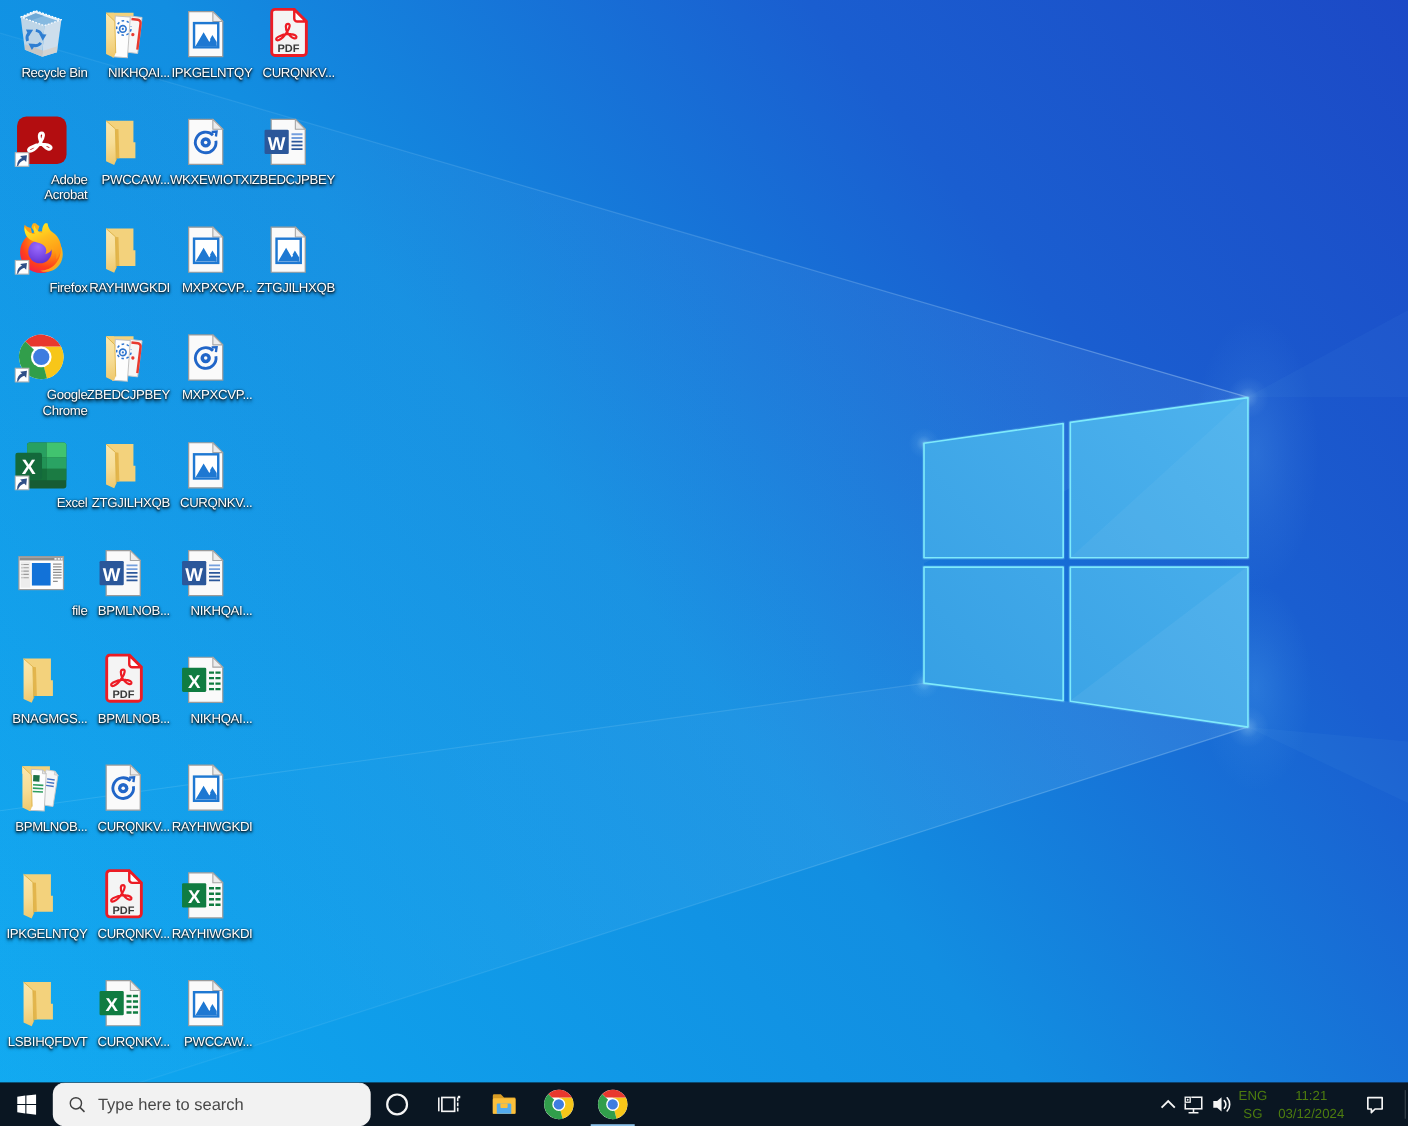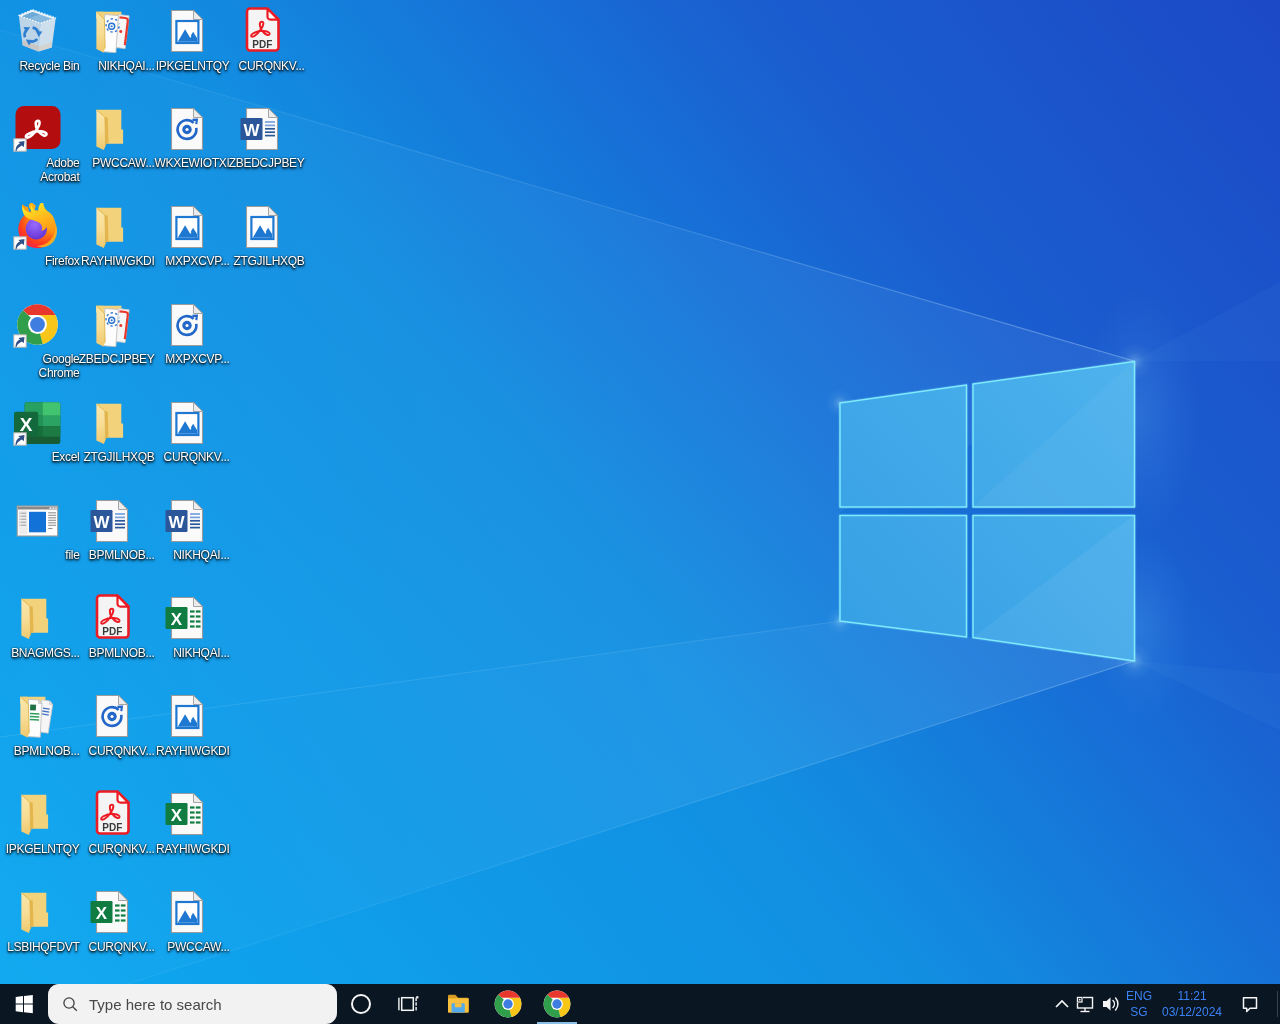--- a/index.html
+++ b/index.html
@@ -8,21 +8,21 @@
   #wall{position:absolute;left:0;top:0;}
   .cell{position:absolute;width:86px;text-align:right;}
   .cell svg.ic{display:block;margin:0 auto;}
   .lbl{margin-top:3.5px;font-size:12px;line-height:14px;color:#fff;letter-spacing:-0.3px;
     text-shadow:0 1px 2px rgba(0,0,0,.95),0 2px 3px rgba(0,0,0,.65),0 0 2px rgba(0,0,0,.6);}
   #taskbar{position:absolute;left:0;top:984px;width:1280px;height:40px;background:#0a1622;}
   #search{position:absolute;left:48px;top:0;width:289px;height:39px;background:#f2f2f2;
     border-top:1px solid #f2f2f2;display:flex;align-items:center;border-radius:11px;}
   #search .mag{margin-left:13px;}
   #search .stxt{margin-left:9px;font-size:15px;color:#484848;}
-  .trtxt{font-size:12px;line-height:16px;text-align:center;color:#3b82f6;}
+  .trtxt{font-size:12px;line-height:16px;text-align:center;color:#4d7c0f;}
 </style>
 </head>
 <body>
 <div id="desk">
 <svg id="wall" width="1280" height="1024" viewBox="0 0 1280 1024">
   <defs>
     <linearGradient id="bgG" gradientUnits="userSpaceOnUse" x1="0" y1="1024" x2="1280" y2="0">
       <stop offset="0" stop-color="#0da9f1"></stop>
       <stop offset="0.46" stop-color="#128ee1"></stop>
       <stop offset="0.74" stop-color="#1a5ed0"></stop>

